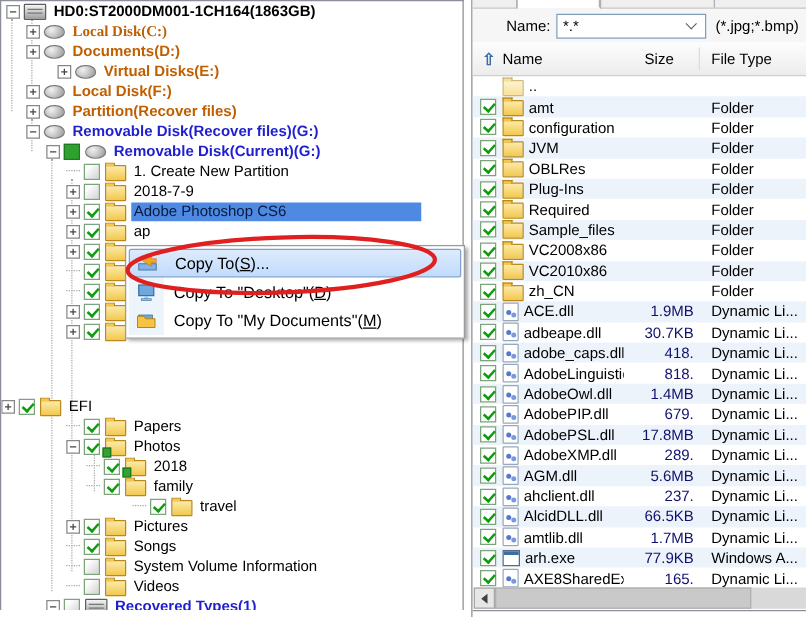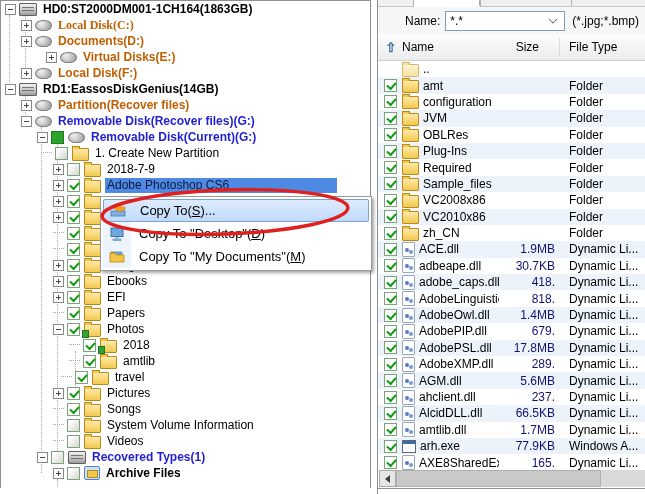--- a/index.html
+++ b/index.html
@@ -135,42 +135,37 @@
         <div class="trow" style="padding-left: 20px; margin-left: 25px;">
           <span class="exp exp-p"></span>
           <span class="ti ti-partition"></span>
           <span class="tl st-partition">Virtual Disks(E:)</span>
         </div>
         <div class="trow" style="padding-left: 20px;">
           <span class="exp exp-p"></span>
           <span class="ti ti-partition"></span>
           <span class="tl st-partition">Local Disk(F:)</span>
         </div>
-        <div class="trow" style="padding-left: 4px;">
-          <span class="exp exp-m"></span>
-          <span class="ti ti-disk"></span>
-          <span class="tl st-disk">RD1:EassosDiskGenius(14GB)</span>
-        </div>
         <div class="trow" style="padding-left: 20px;">
           <span class="exp exp-p"></span>
           <span class="ti ti-partition"></span>
           <span class="tl st-partition">Partition(Recover files)</span>
         </div>
         <div class="trow" style="padding-left: 20px;">
           <span class="exp exp-m"></span>
           <span class="ti ti-partition"></span>
           <span class="tl st-removable">Removable Disk(Recover files)(G:)</span>
         </div>
         <div class="trow" style="padding-left: 36px; text-align: center;">
           <span class="exp exp-m"></span>
           <span class="cb cb-solid"></span>
           <span class="ti ti-partition"></span>
           <span class="tl st-removable">Removable Disk(Current)(G:)</span>
         </div>
-        <div class="trow" style="padding-left: 40px;">
+        <div class="trow" style="padding-left: 52px;">
           <span class="stub"></span>
           <span class="cb cb-off"></span>
           <span class="ti ti-folder"></span>
           <span class="tl">1. Create New Partition</span>
         </div>
         <div class="trow" style="padding-left: 52px;">
           <span class="exp exp-p"></span>
           <span class="cb cb-off"></span>
           <span class="ti ti-folder"></span>
           <span class="tl">2018-7-9</span>
@@ -224,21 +219,21 @@
           <span class="tl">diskgenius site</span>
         </div>
         <div class="trow" style="padding-left: 52px;">
           <span class="exp exp-p"></span>
           <span class="cb cb-on">
             <span class="tick"></span>
           </span>
           <span class="ti ti-folder"></span>
           <span class="tl">Ebooks</span>
         </div>
-        <div class="trow" style="padding-left: 52px;">
+        <div class="trow" style=" margin-top: 44px;">
           <span class="exp exp-p"></span>
           <span class="cb cb-on">
             <span class="tick"></span>
           </span>
           <span class="ti ti-folder"></span>
           <span class="tl">EFI</span>
         </div>
         <div class="trow" style="padding-left: 52px;">
           <span class="stub"></span>
           <span class="cb cb-on">
@@ -262,23 +257,23 @@
           </span>
           <span class="ti ti-folder-del"></span>
           <span class="tl">2018</span>
         </div>
         <div class="trow" style="padding-left: 68px;">
           <span class="stub"></span>
           <span class="cb cb-on">
             <span class="tick"></span>
           </span>
           <span class="ti ti-folder"></span>
-          <span class="tl">amtlib</span>
-        </div>
-        <div class="trow" style="padding-left: 60px;">
+          <span class="tl">family</span>
+        </div>
+        <div class="trow" style="padding-left: 105px;">
           <span class="stub"></span>
           <span class="cb cb-on">
             <span class="tick"></span>
           </span>
           <span class="ti ti-folder"></span>
           <span class="tl">travel</span>
         </div>
         <div class="trow" style="padding-left: 52px;">
           <span class="exp exp-p"></span>
           <span class="cb cb-on">

